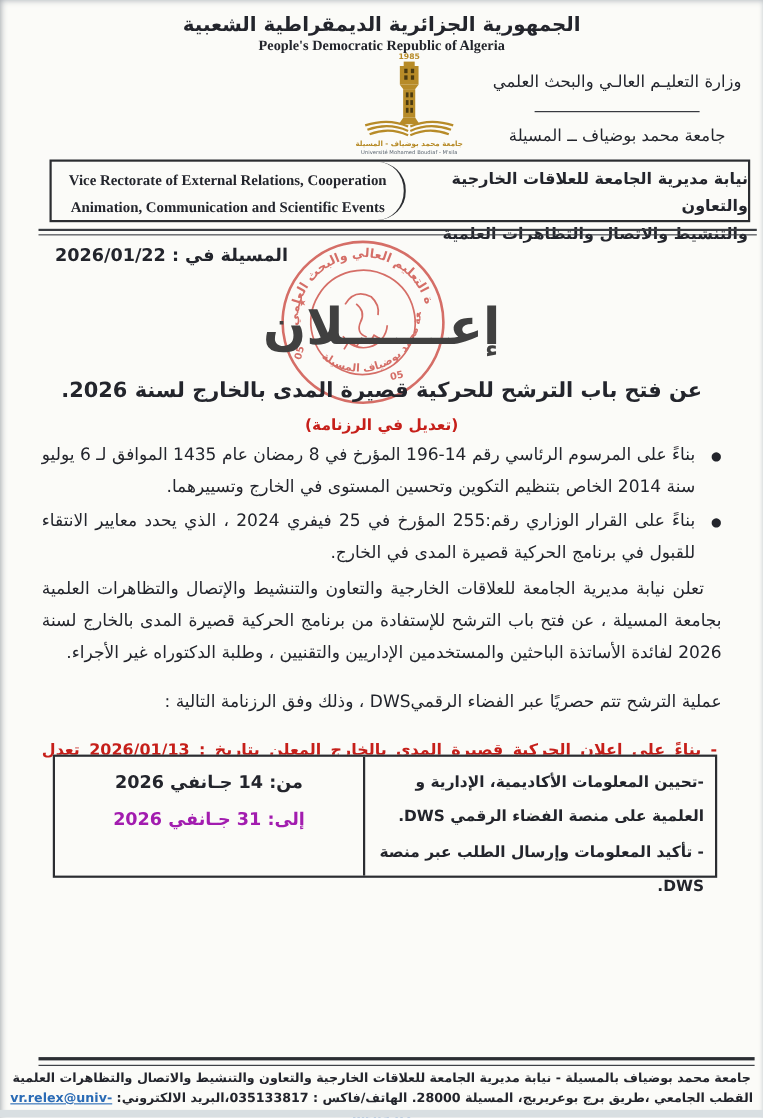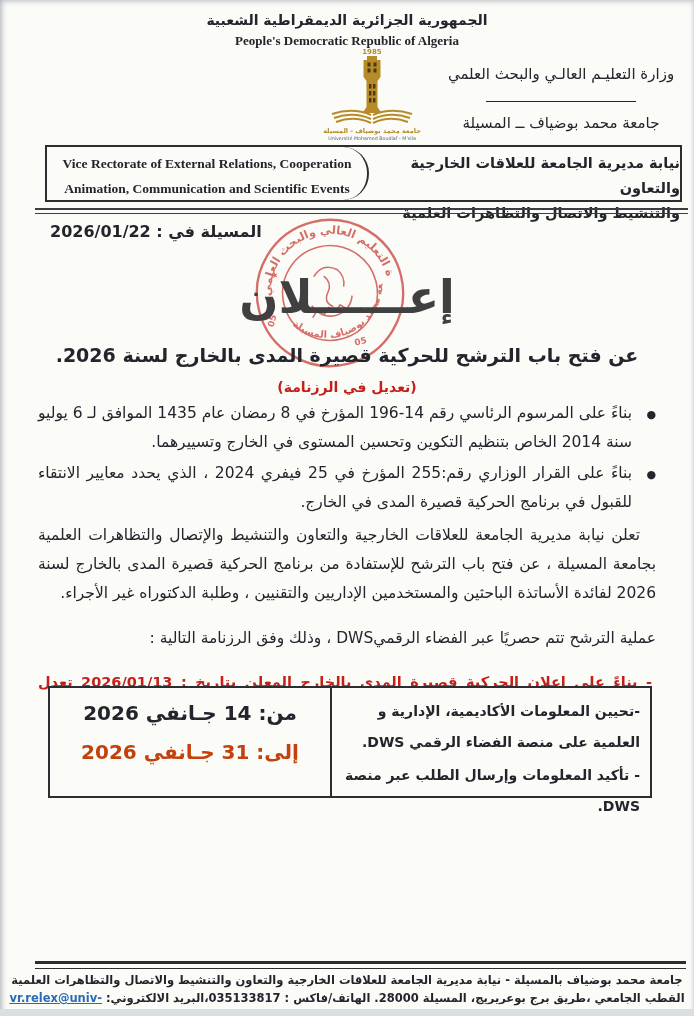--- a/index.html
+++ b/index.html
@@ -5,21 +5,21 @@
   html,body{margin:0;padding:0;background:#eceff1;}
   .page{
     position:relative;width:694px;height:1016px;margin:0 auto;
     background:#fbfbf8;color:#23252c;overflow:hidden;
     font-family:"DejaVu Sans",sans-serif;
     box-shadow:inset 4px 0 6px -3px #a8adb2, inset 0 4px 6px -3px #c4c9cd, inset -3px 0 5px -3px #c4c9cd;
   }
   .bottom-strip{position:absolute;left:0;right:0;bottom:0;height:7px;background:#d9dfe2;}
   .serif{font-family:"Liberation Serif","DejaVu Serif",serif;}
   
-  .hdr-ar{position:absolute;top:12px;left:0;right:0;text-align:center;font-weight:bold;font-size:14px;direction:rtl;}
+  .hdr-ar{position:absolute;top:12px;left:0;right:0;text-align:center;font-weight:bold;font-size:18px;direction:rtl;}
   .hdr-en{position:absolute;top:33px;left:0;right:0;text-align:center;font-weight:bold;font-size:13px;}
   .min-en{position:absolute;top:68px;left:48px;width:264px;text-align:center;font-weight:bold;font-size:14.5px;line-height:22px;}
   .min-en .rule{display:block;width:186px;height:0;border-bottom:1.5px solid #23252c;margin:4px auto 9px;}
   .min-ar{position:absolute;top:64px;right:10px;width:246px;text-align:center;font-weight:normal;font-size:15px;direction:rtl;line-height:20px;}
   .min-ar .rule{display:block;width:150px;height:0;border-bottom:1.5px solid #23252c;margin:17px auto 11px;}
   .logo{position:absolute;top:46px;left:303px;width:138px;height:96px;}
   
   .office-box{position:absolute;top:145px;left:45px;width:637px;height:57px;border:2px solid #2b2d31;display:flex;box-sizing:border-box;background:#fbfbf8;}
   .office-en{width:322px;border-right:2px solid #2b2d31;text-align:center;font-weight:bold;font-size:13.5px;line-height:25px;padding-top:4px;box-sizing:border-box;border-radius:26px;}
   .office-ar{flex:1;text-align:right;direction:rtl;font-weight:bold;font-size:14.5px;line-height:25px;padding-top:4px;}
@@ -35,21 +35,21 @@
   ul.decrees{margin:0;padding:0 24px 0 0;list-style:none;}
   ul.decrees li{position:relative;margin-bottom:2px;}
   ul.decrees li::before{content:"\25CF";position:absolute;right:-24px;top:1px;font-size:11px;}
   .para1{text-indent:16px;margin-top:4px;}
   .para2{margin-top:0;}
   .red-line{margin-top:8px;font-weight:bold;font-size:14.5px;padding-right:4px;}
   
   .cal-table{position:absolute;top:686px;left:48px;width:604px;height:112px;border:2px solid #2b2d31;box-sizing:border-box;display:flex;direction:rtl;background:#fbfbf8;}
   .cal-tasks{width:320px;border-left:2px solid #2b2d31;box-sizing:border-box;direction:rtl;text-align:right;font-weight:bold;font-size:14px;line-height:31px;padding:8px 10px 0 8px;}
   .cal-tasks .task{margin:0 0 2px 0;}
-  .cal-dates{flex:1;direction:rtl;text-align:center;font-weight:bold;font-size:20px;padding-top:13px;}
+  .cal-dates{flex:1;direction:rtl;text-align:center;font-weight:bold;font-size:16px;padding-top:13px;}
   .cal-dates .from{margin-bottom:15px;}
   
   .footer-rule{position:absolute;top:961px;left:35px;right:8px;height:4px;border-top:3px solid #2b2e33;border-bottom:1px solid #2b2e33;}
   .footer{position:absolute;top:971px;left:0;right:0;text-align:center;direction:rtl;font-weight:bold;font-size:11.5px;line-height:18px;}
   .footer a{text-decoration:underline;}
 </style>
 </head>
 <body>
 
 <div class="page">
@@ -158,21 +158,21 @@
     <p class="red-line" style="color:#c61f1a">-  بناءً على اعلان الحركية قصيرة المدى بالخارج المعلن بتاريخ : 2026/01/13 تعدل الرزنامة كما يلي :</p>
   </div>
 
   <div class="cal-table">
     <div class="cal-tasks">
       <p class="task">-تحيين المعلومات الأكاديمية، الإدارية و العلمية على منصة الفضاء الرقمي DWS.</p>
       <p class="task">- تأكيد المعلومات وإرسال الطلب عبر منصة DWS.</p>
     </div>
     <div class="cal-dates">
       <div class="from">من: 14 جـانفي 2026</div>
-      <div class="to" style="color:#c2410c">إلى: 31 جـانفي 2026</div>
+      <div class="to" style="color:#a21caf">إلى: 31 جـانفي 2026</div>
     </div>
   </div>
 
   <div class="footer-rule"></div>
   <div class="footer">
     <div>جامعة محمد بوضياف بالمسيلة - نيابة مديرية الجامعة للعلاقات الخارجية والتعاون والتنشيط والاتصال والتظاهرات العلمية</div>
     <div>
       <span>القطب الجامعي ،طريق برج بوعريريج، المسيلة 28000. الهاتف/فاكس : 035133817،البريد الالكتروني: </span><a href="#" style="color:#2a6bb5">vr.relex@univ-msila.dz</a>
     </div>
   </div>

